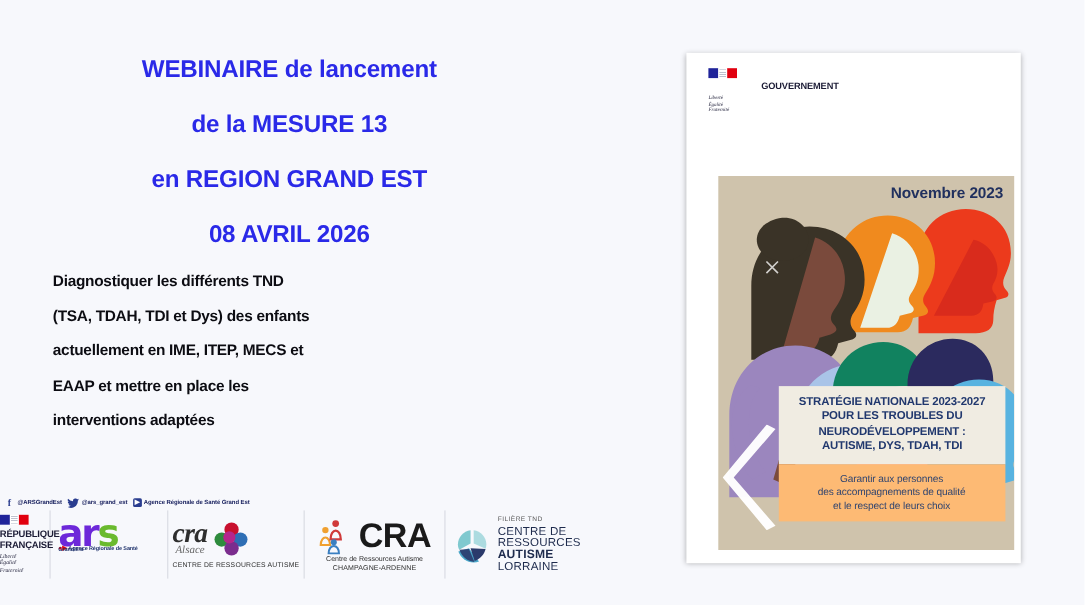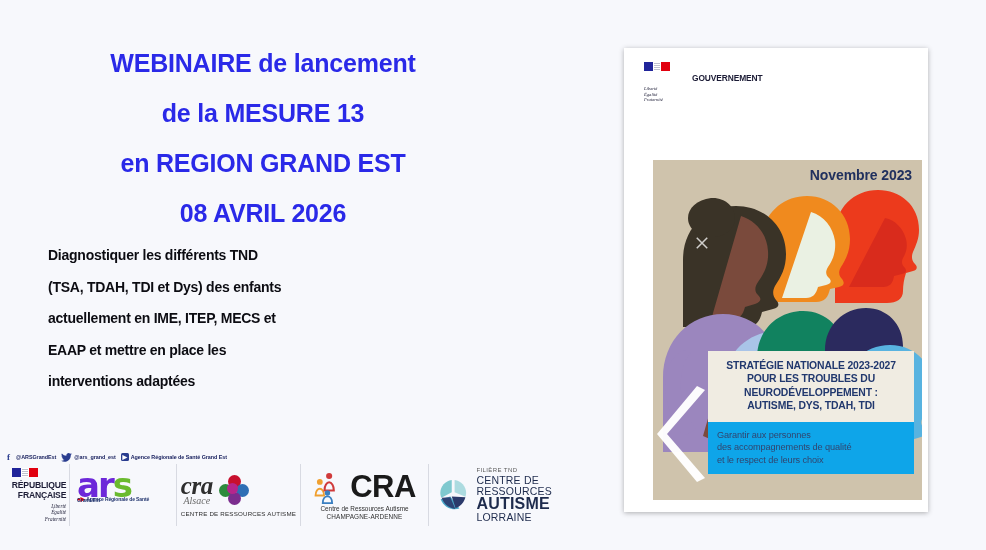--- a/index.html
+++ b/index.html
@@ -20,21 +20,21 @@
   .heading-block {
     position: absolute;
     left: 28px;
     top: 38px;
     width: 470px;
     text-align: center;
   }
   .heading-line {
     color: #2a29e8;
     font-weight: bold;
-    font-size: 25px;
+    font-size: 22px;
     line-height: 50px;
     letter-spacing: -0.2px;
     white-space: nowrap;
   }
 
   .body-block {
     position: absolute;
     left: 48px;
     top: 240px;
     width: 420px;
@@ -110,21 +110,21 @@
     align-items: center;
     justify-content: center;
     border-right: 1px solid #d8dae2;
     padding: 0 7px;
     box-sizing: border-box;
     height: 62px;
   }
   .logo-cell:last-child { border-right: none; }
 
   
-  .rf-logo { width: 70px; text-align: right; padding-left: 16px; }
+  .rf-logo { width: 46px; text-align: left; padding-left: 16px; }
   .rf-flag { display: flex; height: 9px; width: 26px; margin-bottom: 3px; }
   .rf-flag i { flex: 1; display: block; }
   .rf-blue { background: #20249a; }
   .rf-white { background: #ffffff; position: relative; }
   .rf-white::after{
     content:""; position:absolute; left:1px; top:1px; right:1px; bottom:1px;
     background: repeating-linear-gradient(180deg,#8a8fa8 0 1px,transparent 1px 2px);
     opacity:.55;
   }
   .rf-red { background: #e1000f; }
@@ -225,25 +225,25 @@
     font-size: 6.4px;
     color: #2e2e2e;
     text-align: center;
     line-height: 8px;
     letter-spacing: 0.1px;
     white-space: nowrap;
   }
 
   
   .tnd { width: 160px; }
-  .tnd-inner { display: flex; align-items: center; gap: 6px; }
+  .tnd-inner { display: flex; align-items: flex-end; gap: 6px; }
   .tnd-text { line-height: 1; }
   .tnd-l1 { font-size: 6px; color: #5b5b5b; letter-spacing: .4px; margin-bottom: 2px; }
   .tnd-l2 { font-size: 10.5px; color: #1e2b4d; letter-spacing: .2px; }
-  .tnd-l3 { font-size: 16px; color: #1e2b4d; font-weight: bold; letter-spacing: .2px; }
+  .tnd-l3 { font-size: 11px; color: #1e2b4d; font-weight: bold; letter-spacing: .2px; }
   .tnd-l4 { font-size: 10.5px; color: #1e2b4d; letter-spacing: .2px; }
 
   
   .doc-shadow {
     position: absolute;
     left: 624px;
     top: 48px;
     width: 304px;
     height: 464px;
     background: #ffffff;
@@ -303,24 +303,24 @@
     font-weight: bold;
     color: #21386e;
     line-height: 13.6px;
     letter-spacing: -0.15px;
     white-space: nowrap;
   }
   .sub-card {
     position: absolute;
     left: 55px; bottom: 26px;
     width: 206px;
-    background: #0ea5e9;
+    background: #fdba74;
     padding: 7px 10px 8px 9px;
     box-sizing: border-box;
-    text-align: left;
+    text-align: center;
   }
   .sub-line {
     font-size: 9.2px;
     color: #31456f;
     line-height: 12.4px;
     letter-spacing: -0.1px;
     white-space: nowrap;
   }
 </style>
 </head>

